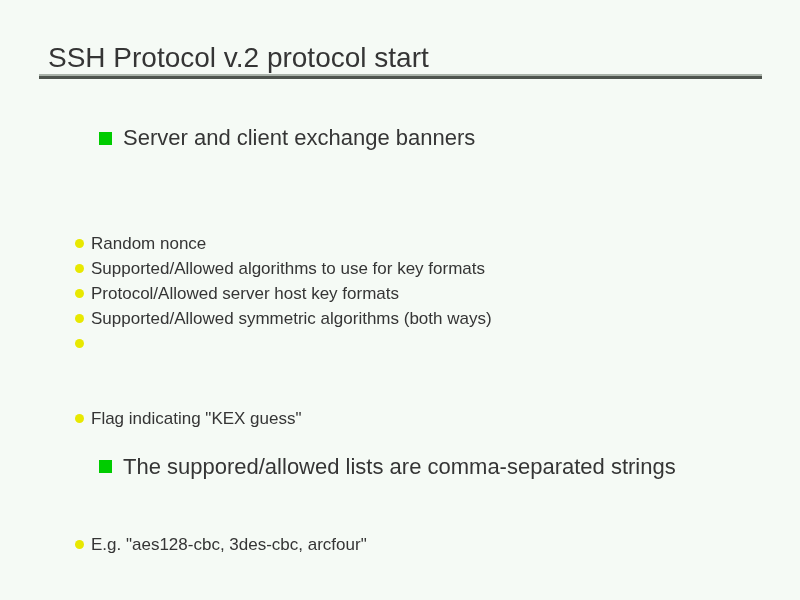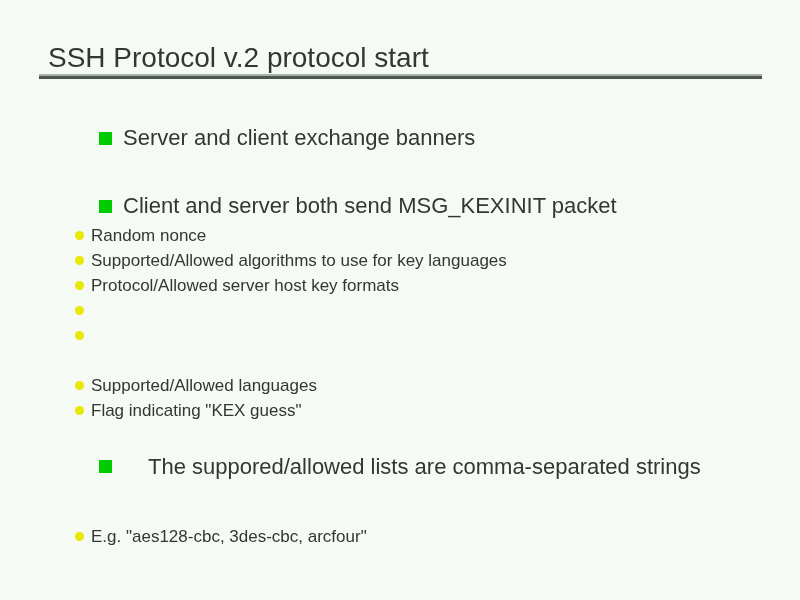--- a/index.html
+++ b/index.html
@@ -42,37 +42,38 @@
     white-space: nowrap;
     padding-left: 40px;
   }
   .l1.multi {
     height: auto;
     align-items: flex-start;
     white-space: normal;
     line-height: 33px;
   }
   .l1.multi .sq { margin-top: 10px; }
-  .l1.multi .l1text { width: 600px; margin-left: 25px; }
+  .l1.multi .l1text { width: 600px; }
 
   .sq {
     width: 13px; height: 13px;
     background: var(--bullet-green, #00cc00);
     flex: 0 0 auto;
   }
 
   .l2 {
     position: absolute;
     left: 75px;
     display: flex;
     align-items: center;
     gap: 7px;
     height: 25px;
     font-size: 17px;
     white-space: nowrap;
+    margin-top: 8px;
   }
   .dot {
     width: 9px; height: 9px;
     border-radius: 50%;
     background: var(--bullet-yellow, #e8e800);
     flex: 0 0 auto;
   }
 </style>
 </head>
 <body>
@@ -84,53 +85,46 @@
   <div class="rule">
     <div class="rule-light"></div>
     <div class="rule-dark"></div>
   </div>
 
   <div class="l1" style="top:124px">
     <span class="sq"></span>
     <span class="l1text">Server and client exchange banners</span>
   </div>
 
-  <div class="l1" style="top:192px">
-    <span class="sq"></span>
-    <span class="l1text">Client and server both send MSG_KEXINIT packet</span>
-  </div>
 
   <div class="l2" style="top:223px">
     <span class="dot"></span>
     <span>Random nonce</span>
   </div>
 
   <div class="l2" style="top:248px">
     <span class="dot"></span>
-    <span>Supported/Allowed algorithms to use for key languages</span>
+    <span>Supported/Allowed algorithms to use for key formats</span>
   </div>
 
   <div class="l2" style="top:273px">
     <span class="dot"></span>
     <span>Protocol/Allowed server host key formats</span>
   </div>
 
   <div class="l2" style="top:298px">
     <span class="dot"></span>
+    <span>Supported/Allowed symmetric algorithms (both ways)</span>
   </div>
 
   <div class="l2" style="top:323px">
     <span class="dot"></span>
   </div>
 
 
-  <div class="l2" style="top:373px">
-    <span class="dot"></span>
-    <span>Supported/Allowed languages</span>
-  </div>
 
   <div class="l2" style="top:398px">
     <span class="dot"></span>
     <span>Flag indicating "KEX guess"</span>
   </div>
 
   <div class="l1 multi" style="top:450px">
     <span class="sq"></span>
     <span class="l1text">The suppored/allowed lists are comma-separated strings</span>
   </div>

